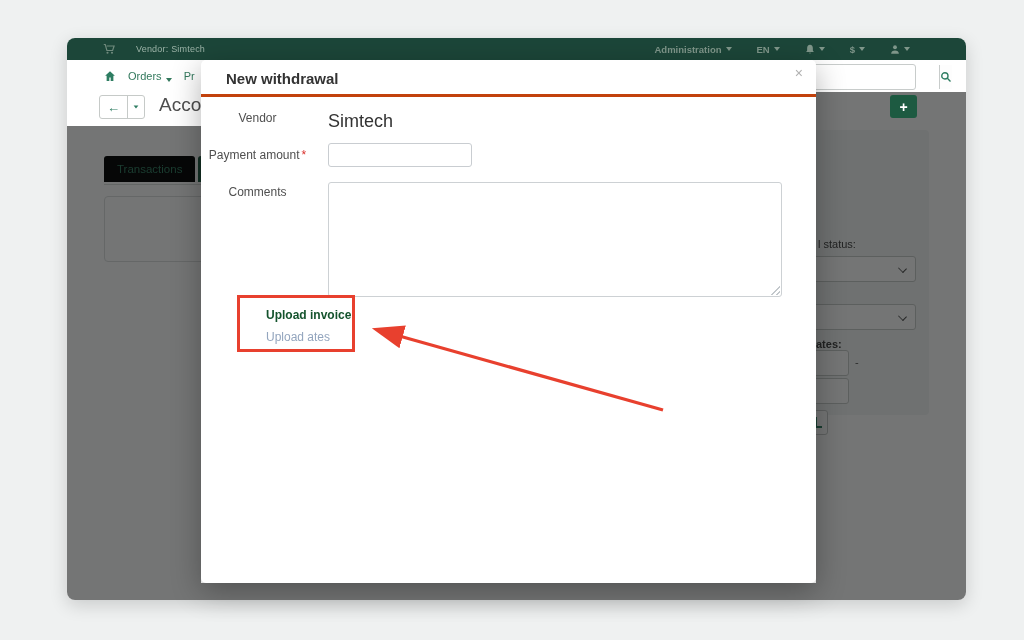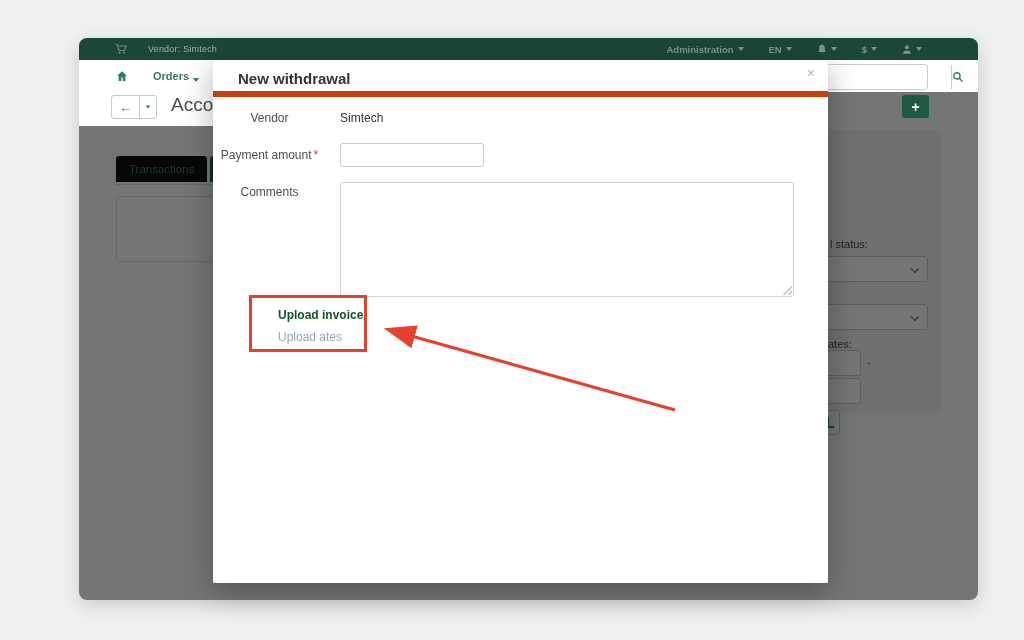--- a/index.html
+++ b/index.html
@@ -1,19 +1,19 @@
 <!DOCTYPE html>
 <html><head>
 <meta charset="utf-8">
 <style>
   * { margin:0; padding:0; box-sizing:border-box; }
   html,body { width:1024px; height:640px; font-family:"Liberation Sans","DejaVu Sans",sans-serif; }
   body { background:#eff1f1; position:relative; overflow:hidden; }
 
-  .stage { position:absolute; left:16px; top:0; width:820px; height:640px; }
+  .stage { position:absolute; left:4px; top:0; width:820px; height:640px; }
 
   
   .app { position:absolute; left:63px; top:38px; width:899px; height:562px;
          background:#fff; border-radius:8px; overflow:hidden;
          box-shadow:0 5px 18px rgba(0,0,0,.16); }
 
   
   .topbar { position:absolute; left:0; top:0; width:899px; height:22px;
             background:#1c4639; display:flex; align-items:center; }
   .topbar .cart { margin-left:36px; color:#6f8a7d; display:flex; }
@@ -21,21 +21,21 @@
   .topbar .right { margin-left:auto; margin-right:56px; display:flex; align-items:flex-start; gap:25px;
                    color:#7f968a; font-size:9.5px; font-weight:bold; }
   .tb-item { display:flex; align-items:center; gap:4px; cursor:pointer; }
   .caret { display:inline-block; width:0; height:0; border-left:3px solid transparent;
            border-right:3px solid transparent; border-top:4px solid currentColor; }
 
   
   .navrow { position:absolute; left:0; top:22px; width:899px; height:32px; background:#fff;
             display:flex; align-items:center; }
   .navrow .home { margin-left:37px; color:#2e7d62; display:flex; }
-  .nav-link { margin-left:25px; font-size:11px; color:#33795d; font-weight:bold;
+  .nav-link { margin-left:12px; font-size:11px; color:#33795d; font-weight:normal;
               display:flex; align-items:flex-end; gap:4px; cursor:pointer; }
   .search-group { position:absolute; left:717px; top:4px; width:132px; height:26px;
                   border:1px solid #c8cccb; border-radius:3px; background:#fff; display:flex; }
   .search-input { flex:1; border:none; outline:none; background:transparent; padding:0 6px; font-size:11px; }
   .search-btn { width:27px; border-left:1px solid #c8cccb; display:flex; align-items:center;
                 justify-content:center; color:#2e7d62; cursor:pointer; background:#fdfdfd; }
 
   
   .backgroup { position:absolute; left:32px; top:57px; height:24px; display:flex;
                border:1px solid #c6cac8; border-radius:3px; background:#fff; overflow:hidden; }
@@ -60,50 +60,50 @@
 
   .filter-panel { position:absolute; left:717px; top:92px; width:145px; height:285px;
                   background:#f4f6f5; border-radius:4px; font-size:11px; color:#3f3f3f; }
   .fp-label-status { position:absolute; left:34px; top:108px; }
   .fp-select { position:absolute; left:8px; width:124px; height:26px; background:#fff;
                border:1px solid #c7cbca; border-radius:3px; cursor:pointer; }
   .fp-select .chev { position:absolute; right:9px; top:8px; width:7px; height:7px;
                      border-right:1.6px solid #4a4a4a; border-bottom:1.6px solid #4a4a4a;
                      transform:rotate(45deg) scale(1,.8); }
   .fp-sel-1 { top:126px; } .fp-sel-2 { top:174px; }
-  .fp-label-dates { position:absolute; left:32px; top:208px; }
+  .fp-label-dates { position:absolute; left:32px; top:208px;font-weight:bold; }
   .fp-input { position:absolute; left:5px; width:60px; height:26px; background:#fff;
               border:1px solid #c7cbca; border-radius:3px; font-size:11px; padding:0 5px; }
   .fp-in-1 { top:220px; } .fp-in-2 { top:248px; }
   .fp-dash { position:absolute; left:71px; top:226px; color:#555; }
   .fp-btn { position:absolute; left:6px; top:280px; width:38px; height:25px; background:#fff;
             border:1px solid #c9cdcc; border-radius:3px; cursor:pointer; }
   .fp-btn .mark { position:absolute; left:24px; top:6px; width:7px; height:11px;
                   border-left:2px solid #2e7d62; border-bottom:2px solid #2e7d62; border-radius:0 0 0 2px; }
 
   
   .dim { position:absolute; background:rgba(10,12,12,.57); z-index:5; }
   .dim-left   { left:0; top:88px; width:134px; height:474px; }
   .dim-right  { left:749px; top:54px; width:150px; height:508px; }
   .dim-bottom { left:134px; top:545px; width:615px; height:17px; }
 
   
   .modal { position:absolute; left:197px; top:60px; width:615px; height:523px; background:#fff;
            border-radius:5px; box-shadow:0 8px 30px rgba(0,0,0,.30); z-index:10; }
-  .modal-header { position:relative; height:37px; border-bottom:6px solid #c2410c;padding-left:40px; }
+  .modal-header { position:relative; height:37px; border-bottom:3px solid #c2410c;padding-left:40px; }
   .modal-title { position:absolute; left:25px; top:0; line-height:37px; font-size:15px;
                  font-weight:bold; color:#333; }
   .modal-close { position:absolute; right:13px; top:5px; font-size:14px; color:#b0b0b0; cursor:pointer; }
 
   .m-label { position:absolute; left:0; width:113px; text-align:center; font-size:12px; color:#4f4f4f; }
   .lbl-vendor { top:51px; }
   .lbl-payment { top:88px; }
   .lbl-comments { top:125px; }
   .req { color:#d9302c; margin-left:2px; }
-  .m-value { position:absolute; left:127px; top:51px; font-size:12px; color:#333; }
+  .m-value { position:absolute; left:127px; top:51px; font-size:18px; color:#333; }
   .m-input { position:absolute; left:127px; top:83px; width:144px; height:24px;
              border:1px solid #c9cdd1; border-radius:3px; font-size:12px; padding:0 7px; outline:none; }
   .m-textarea-wrap { position:absolute; left:127px; top:122px; width:454px; height:115px; }
   .m-textarea { width:100%; height:100%; border:1px solid #cdd1d4; border-radius:3px; resize:none;
                 outline:none; font-size:12px; padding:6px; font-family:"Liberation Sans",sans-serif; }
   .resize-grip { position:absolute; right:2px; bottom:2px; width:10px; height:10px;
                  background:repeating-linear-gradient(-45deg, transparent 0 2px, #c3c8cc 2px 3.2px);
                  clip-path:polygon(100% 0, 100% 100%, 0 100%); pointer-events:none; }
 
   .upload-block { position:absolute; left:38px; top:236px; width:117px; height:57px;

